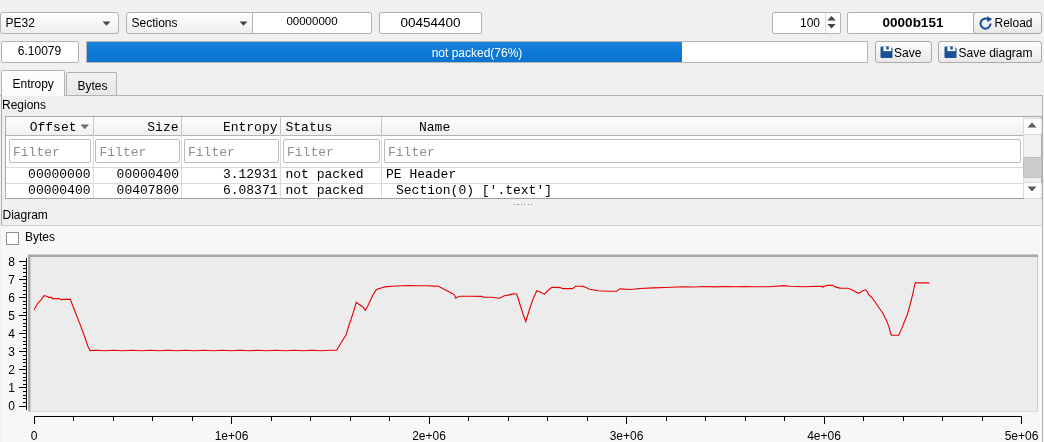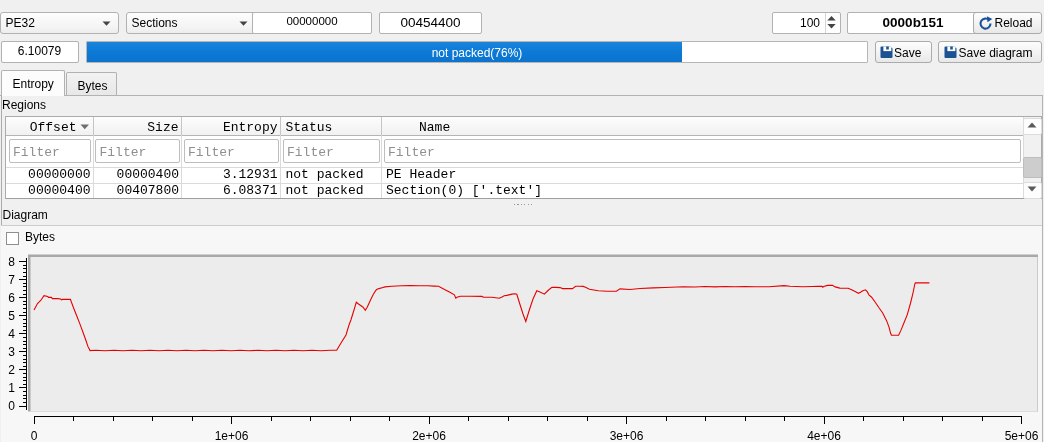--- a/index.html
+++ b/index.html
@@ -113,21 +113,21 @@
 <div style="position:absolute;left:388px;top:144.5px;font-family:'Liberation Mono',monospace;font-size:13px;color:#8f8f8f">Filter</div>
 <div style="position:absolute;left:-209.5px;top:167.0px;width:300px;text-align:right;font-family:'Liberation Mono',monospace;font-size:13px;">00000000</div>
 <div style="position:absolute;left:-121px;top:167.0px;width:300px;text-align:right;font-family:'Liberation Mono',monospace;font-size:13px;">00000400</div>
 <div style="position:absolute;left:-22.5px;top:167.0px;width:300px;text-align:right;font-family:'Liberation Mono',monospace;font-size:13px;">3.12931</div>
 <div style="position:absolute;left:285.5px;top:167.0px;font-family:'Liberation Mono',monospace;font-size:13px;white-space:pre;">not packed</div>
 <div style="position:absolute;left:386px;top:167.0px;font-family:'Liberation Mono',monospace;font-size:13px;white-space:pre;">PE Header</div>
 <div style="position:absolute;left:-209.5px;top:183.0px;width:300px;text-align:right;font-family:'Liberation Mono',monospace;font-size:13px;">00000400</div>
 <div style="position:absolute;left:-121px;top:183.0px;width:300px;text-align:right;font-family:'Liberation Mono',monospace;font-size:13px;">00407800</div>
 <div style="position:absolute;left:-22.5px;top:183.0px;width:300px;text-align:right;font-family:'Liberation Mono',monospace;font-size:13px;">6.08371</div>
 <div style="position:absolute;left:285.5px;top:183.0px;font-family:'Liberation Mono',monospace;font-size:13px;white-space:pre;">not packed</div>
-<div style="position:absolute;left:386px;top:183.0px;font-family:'Liberation Mono',monospace;font-size:13px;white-space:pre;">Section(0) ['.text']</div>
+<div style="position:absolute;left:396px;top:183.0px;font-family:'Liberation Mono',monospace;font-size:13px;white-space:pre;">Section(0) ['.text']</div>
 <div style="position:absolute;left:1022.5px;top:117px;width:18.5px;height:80.5px;background:#f1f1f1"></div>
 <div style="position:absolute;left:1022.5px;top:117px;width:1px;height:80.5px;background:#dadada"></div>
 <div style="position:absolute;left:1023.0px;top:117.5px;width:16.5px;height:15px;background:#fdfdfd;border:1px solid #dcdcdc;border-radius:2px"></div>
 <div style="position:absolute;left:1023.0px;top:181.5px;width:16.5px;height:15px;background:#fdfdfd;border:1px solid #dcdcdc;border-radius:2px"></div>
 <svg style="position:absolute;left:1027.0px;top:122px" width="10" height="7">
     <polygon points="5,0.5 9.5,5.5 0.5,5.5" fill="#5a5a5a"></polygon>
   </svg>
 <svg style="position:absolute;left:1027.0px;top:186px" width="10" height="7">
     <polygon points="0.5,0.5 9.5,0.5 5,5.5" fill="#5a5a5a"></polygon>
   </svg>

